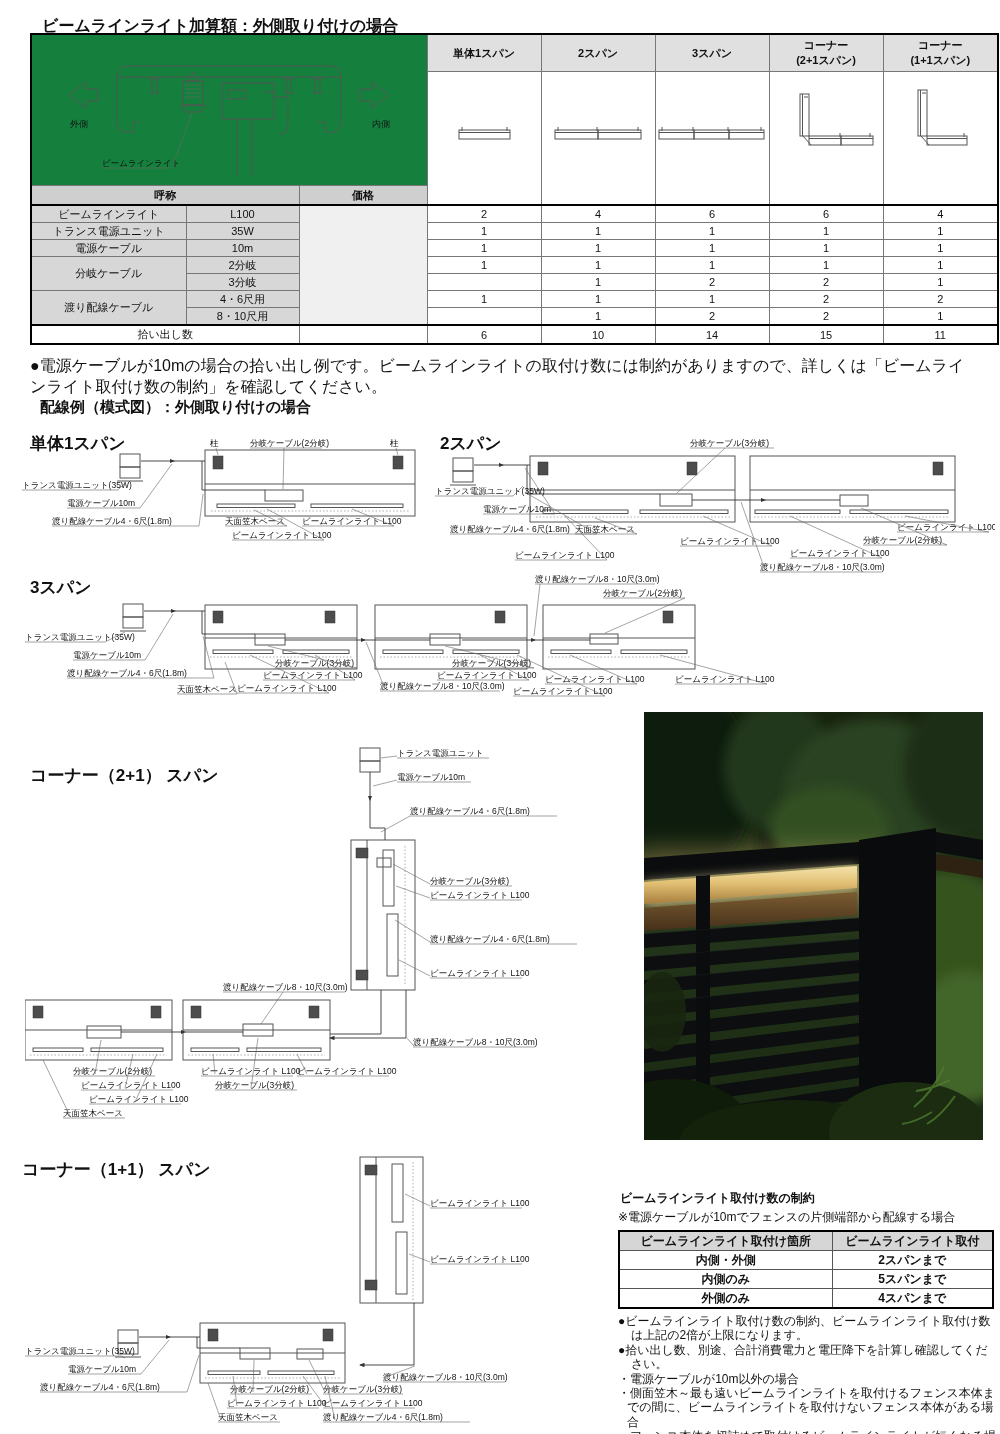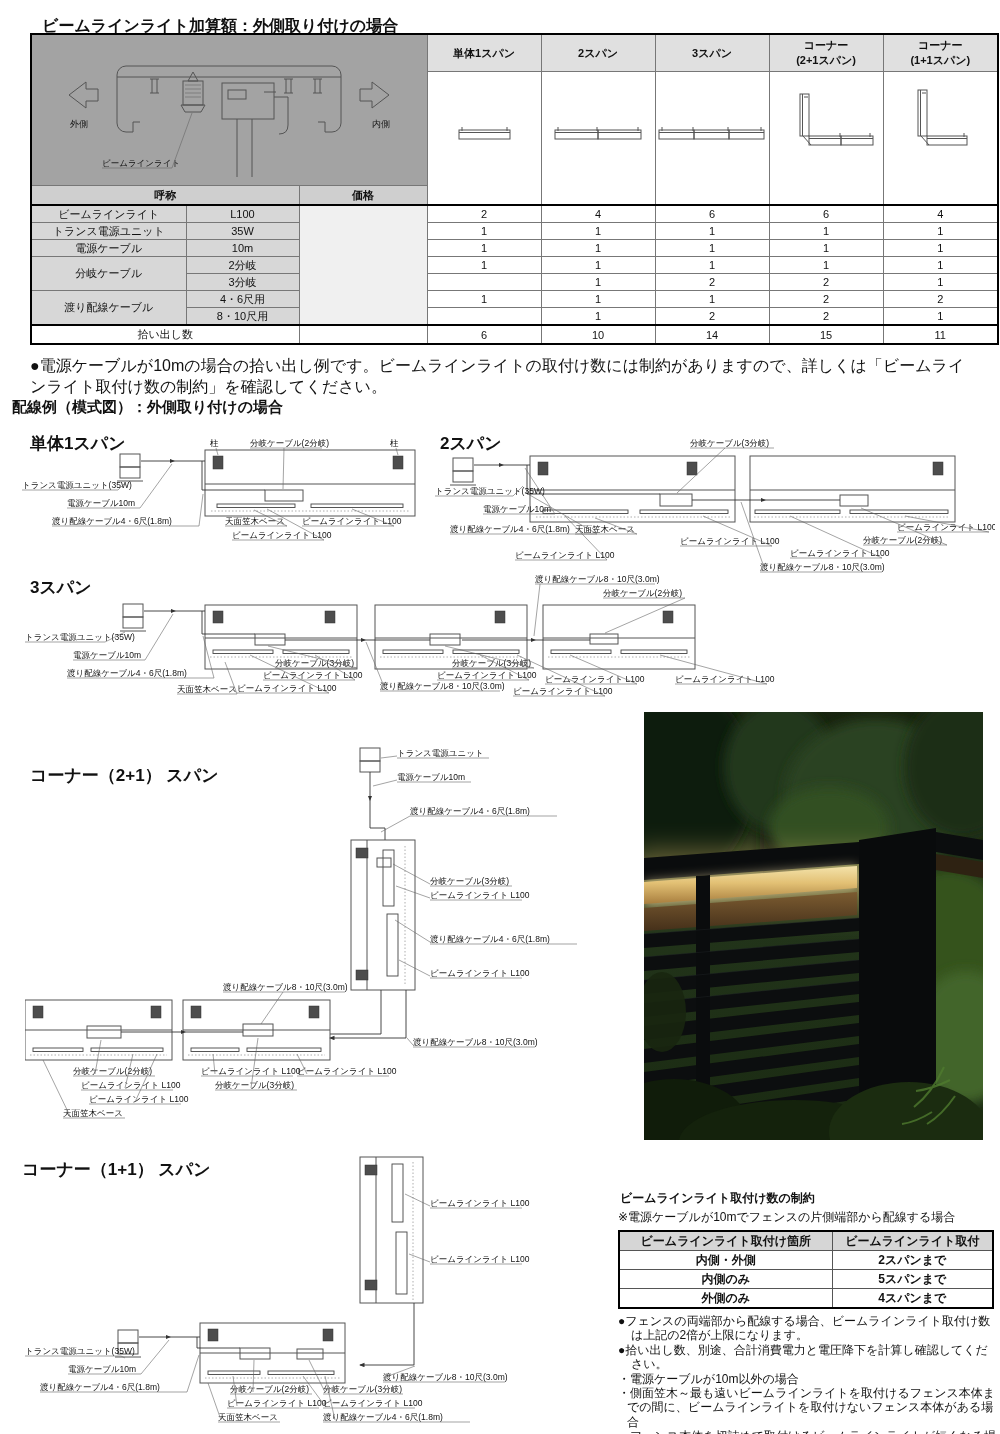--- a/index.html
+++ b/index.html
@@ -1,29 +1,29 @@
 <!DOCTYPE html>
 <html><head>
 <meta charset="utf-8">
 <style>
   html,body{margin:0;padding:0;background:#fff;}
   body{font-family:"Liberation Sans","DejaVu Sans",sans-serif;color:#111;}
   .page{position:relative;width:1000px;height:1434px;background:#fff;overflow:hidden;}
 
   h1.title{position:absolute;left:30px;top:4px;font-size:16px;font-weight:bold;margin:12px;letter-spacing:0;}
-  h2.wiring{position:absolute;left:12px;top:398px;font-size:15px;font-weight:bold;margin:0;}
+  h2.wiring{position:absolute;left:40px;top:398px;font-size:15px;font-weight:bold;margin:0;}
   h3.sec{position:absolute;font-size:17px;font-weight:bold;margin:0;}
 
   table.main{position:absolute;left:30px;top:33px;width:967px;border-collapse:collapse;table-layout:fixed;font-size:11px;border:2px solid #000;}
   table.main td,table.main th{border:1px solid #777;padding:0;text-align:center;vertical-align:middle;overflow:hidden;}
   table.main th{background:#e0e0e0;font-weight:bold;height:36px;}
   .hd2{background:#cfcfcf;font-weight:bold;height:18px;}
   .namec{background:#d7d7d7;}
   .pricec{background:#f0f0f0;}
-  .diagcell{background:#a3a3a3;text-decoration:underline;}
+  .diagcell{background:#15803d;text-decoration:underline;}
   .bb2{border-bottom:2px solid #000 !important;}
   .bt2{border-top:2px solid #000 !important;}
   tr.datar td{height:16px;}
   tr.totalr td{height:17px;margin-left:24px;}
 
   .note{position:absolute;left:30px;top:356px;width:945px;font-size:16px;}
 
   
   .constr{position:absolute;left:618px;top:1190px;width:378px;}
   .constr h3{font-size:12px;font-weight:bold;margin:0 0 2px 2px;}
@@ -616,21 +616,21 @@
         <td>内側のみ</td>
         <td>5スパンまで</td>
       </tr>
       <tr>
         <td>外側のみ</td>
         <td>4スパンまで</td>
       </tr>
     </tbody>
       </table>
     <div class="bullets">
-      <p class="b1">●フェンスの両端部から配線する場合、ビームラインライト取付け数は上記の2倍が上限になります。</p>
+      <p class="b1">●ビームラインライト取付け数の制約、ビームラインライト取付け数は上記の2倍が上限になります。</p>
       <p class="b1">●拾い出し数、別途、合計消費電力と電圧降下を計算し確認してください。</p>
       <p class="b2">・電源ケーブルが10m以外の場合</p>
       <p class="b2">・側面笠木～最も遠いビームラインライトを取付けるフェンス本体までの間に、ビームラインライトを取付けないフェンス本体がある場合</p>
       <p class="b2">・フェンス本体を切詰めて取付けるビームラインライトが短くなる場合</p>
     </div>
   </div>
 
 </div>
 
 </body></html>

